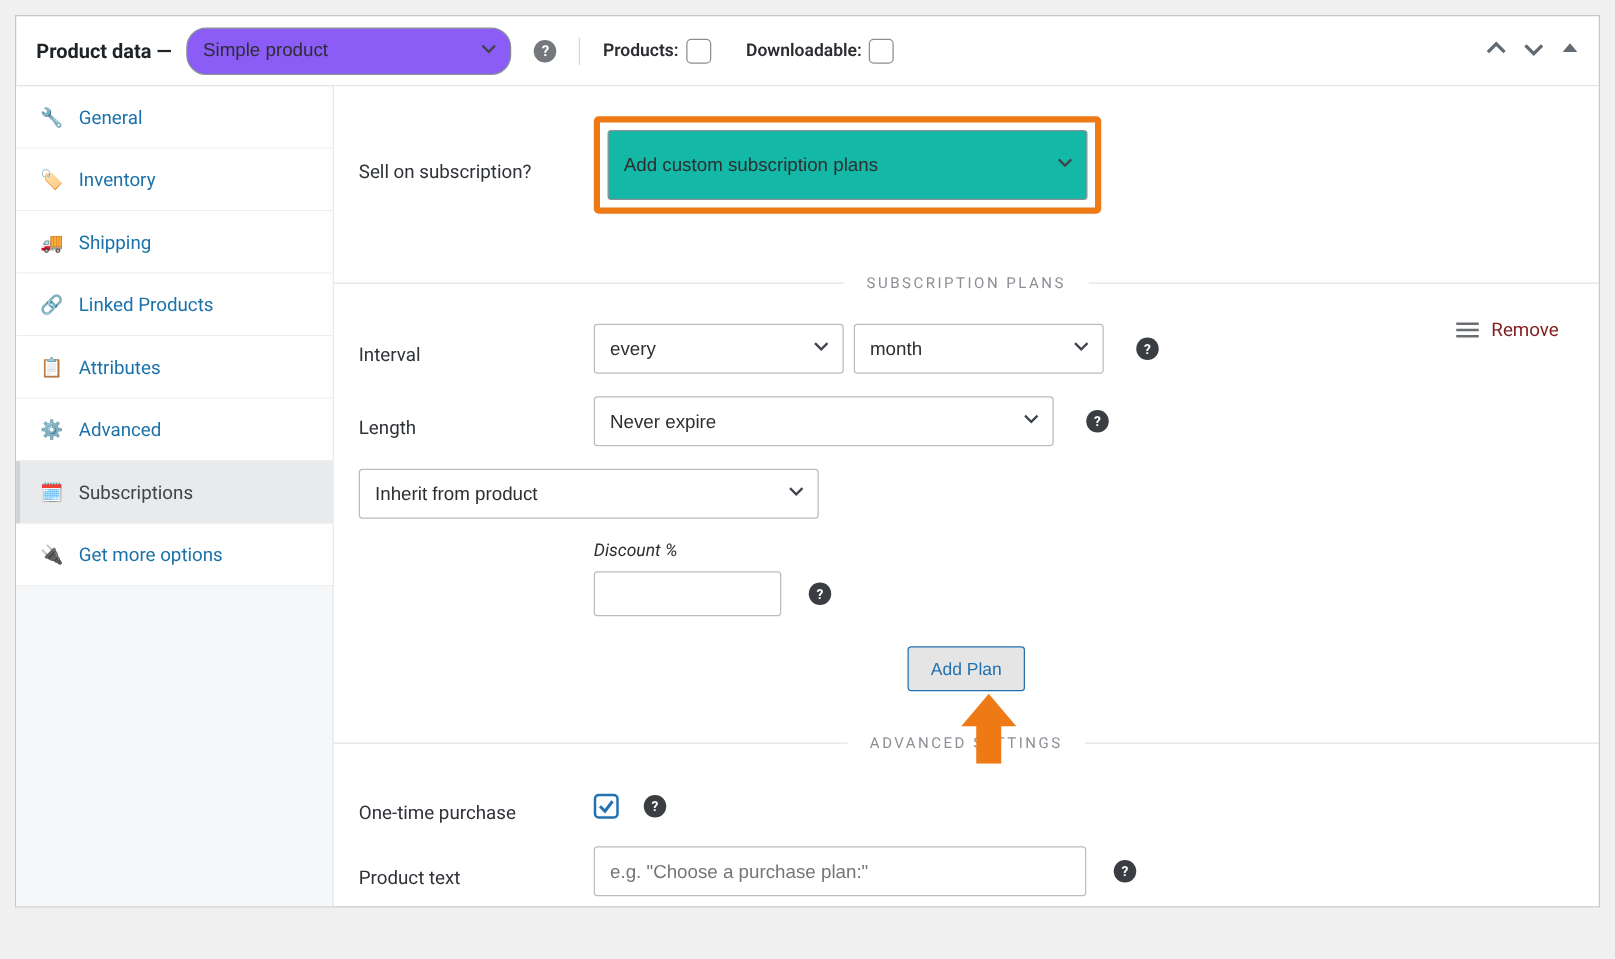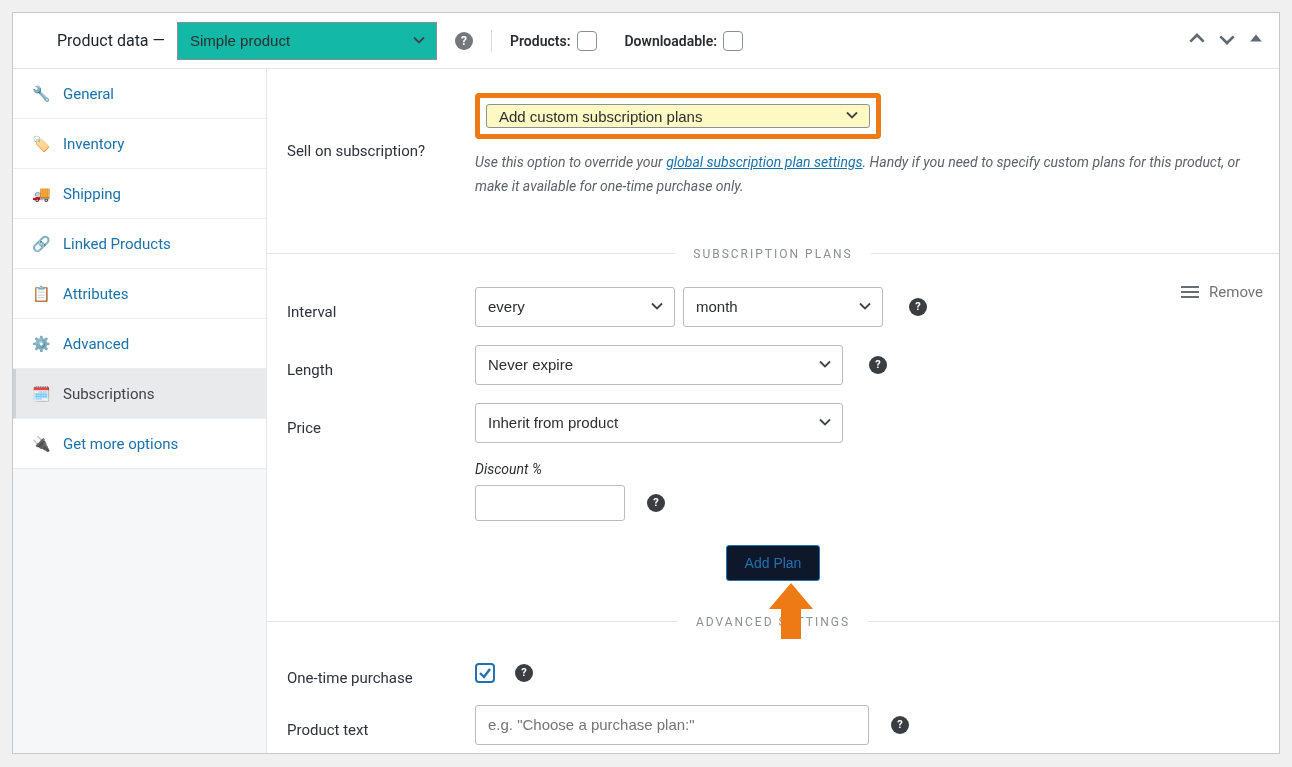--- a/index.html
+++ b/index.html
@@ -20,31 +20,30 @@
   .panel-header {
     height: 56px;
     border-bottom: 1px solid #e2e4e6;
     display: flex;
     align-items: center;
     padding: 0 16px;
     position: relative;
   }
   .panel-title {
     font-size: 16px;
-    font-weight: 400;
+    font-weight: 700;
     color: #1d2327;
-    margin-left: 28px;
   }
   .product-type-select {
     margin-left: 12px;
     height: 38px;
     width: 260px;
     border: 1px solid #888f96;
-    border-radius: 0;
-    background: #14b8a6;
+    border-radius: 16px;
+    background: #8b5cf6;
     font-size: 15px;
     color: #2c2e30;
     padding: 0 34px 0 12px;
     appearance: none;
     position: relative;
   }
   .select-wrap { position: relative; display: inline-block; }
   .select-wrap .chev {
     position: absolute;
     right: 12px;
@@ -130,24 +129,24 @@
   }
   .field-label {
     width: 188px;
     font-size: 15px;
     color: #2f3338;
     padding-top: 10px;
   }
   .field-body { flex: 1; max-width: 840px; }
 
   .select-lg {
-    height: 24px;
+    height: 56px;
     border: 1px solid #8c9197;
     border-radius: 3px;
-    background: #fef9c3;
+    background: #14b8a6;
     font-size: 15px;
     color: #2c2e30;
     padding: 0 34px 0 12px;
     appearance: none;
     width: 100%;
   }
   .select-md {
     height: 40px;
     border: 1px solid #b9bcc0;
     border-radius: 3px;
@@ -192,26 +191,26 @@
     border-top: 1px solid #e2e4e6;
   }
   .divider-heading span { padding: 0 18px; }
 
   .plan-block {
     padding: 20px 20px 8px 20px;
     position: relative;
   }
   .remove-link {
     position: absolute;
-    right: 16px;
+    right: 32px;
     top: 16px;
     display: flex;
     align-items: center;
     gap: 10px;
-    color: #737373;
+    color: #7f1d1d;
     font-size: 15px;
     cursor: pointer;
   }
   .hamb { display: inline-flex; flex-direction: column; gap: 3px; }
   .hamb span { width: 18px; height: 2px; background: #6a6e73; display: block; }
 
   .inline-selects { display: flex; gap: 8px; align-items: center; }
   .help-dark {
     display: inline-flex;
     width: 18px; height: 18px;
@@ -238,21 +237,21 @@
     width: 394px;
     border: 1px solid #b9bcc0;
     border-radius: 3px;
     padding: 0 12px;
     font-size: 15px;
   }
 
   .add-plan-btn {
     border: 1px solid #2271b1;
     color: #2271b1;
-    background: #0f172a;
+    background: #e5e5e5;
     height: 36px;
     padding: 0 18px;
     border-radius: 3px;
     font-size: 14px;
     cursor: pointer;
   }
   .center { display: flex; justify-content: center; padding: 6px 0 20px; position: relative; }
 
   .arrow-up {
     position: absolute;
@@ -368,23 +367,20 @@
                 <select class="select-lg" style="width:384px;">
                   <option>Add custom subscription plans</option>
                 </select>
                 <span class="chev">
                   <svg class="chevron" viewBox="0 0 12 12">
                       <path d="M1 3.5 L6 8.5 L11 3.5" fill="none" stroke="currentColor" stroke-width="1.8"></path>
                     </svg>
                 </span>
               </span>
             </div>
-            <p class="hint">
-              <span>Use this option to override your </span><a href="#">global subscription plan settings</a><span>. Handy if you need to specify custom plans for this product, or make it available for one-time purchase only.</span>
-            </p>
           </div>
         </div>
       </div>
 
       <div class="divider-heading">
           <span>SUBSCRIPTION PLANS</span>
         </div>
 
       <div class="plan-block">
         <div class="remove-link">
@@ -428,21 +424,20 @@
               </select>
               <span class="chev"><svg class="chevron" viewBox="0 0 12 12">
                     <path d="M1 3.5 L6 8.5 L11 3.5" fill="none" stroke="currentColor" stroke-width="1.8"></path>
                   </svg></span>
             </span>
             <span class="help-dark">?</span>
           </div>
         </div>
 
         <div class="field-row">
-          <div class="field-label">Price</div>
           <div class="field-body inline-selects">
             <span class="select-wrap">
               <select class="select-md select-full">
                 <option>Inherit from product</option>
               </select>
               <span class="chev"><svg class="chevron" viewBox="0 0 12 12">
                     <path d="M1 3.5 L6 8.5 L11 3.5" fill="none" stroke="currentColor" stroke-width="1.8"></path>
                   </svg></span>
             </span>
           </div>

